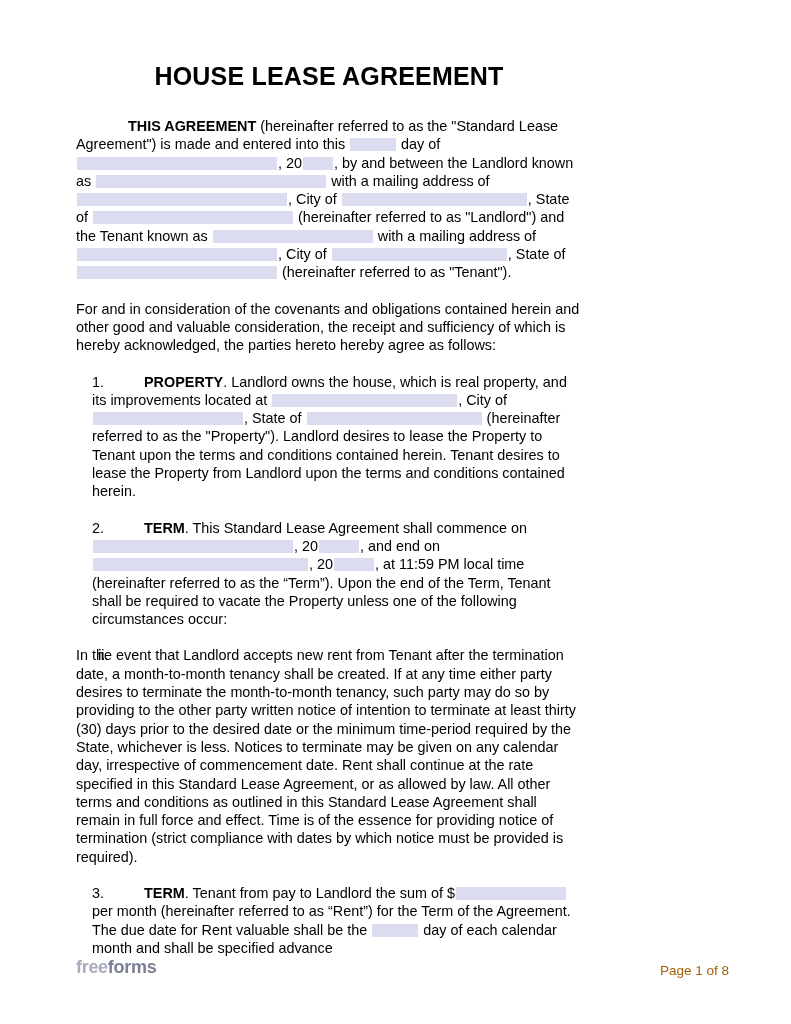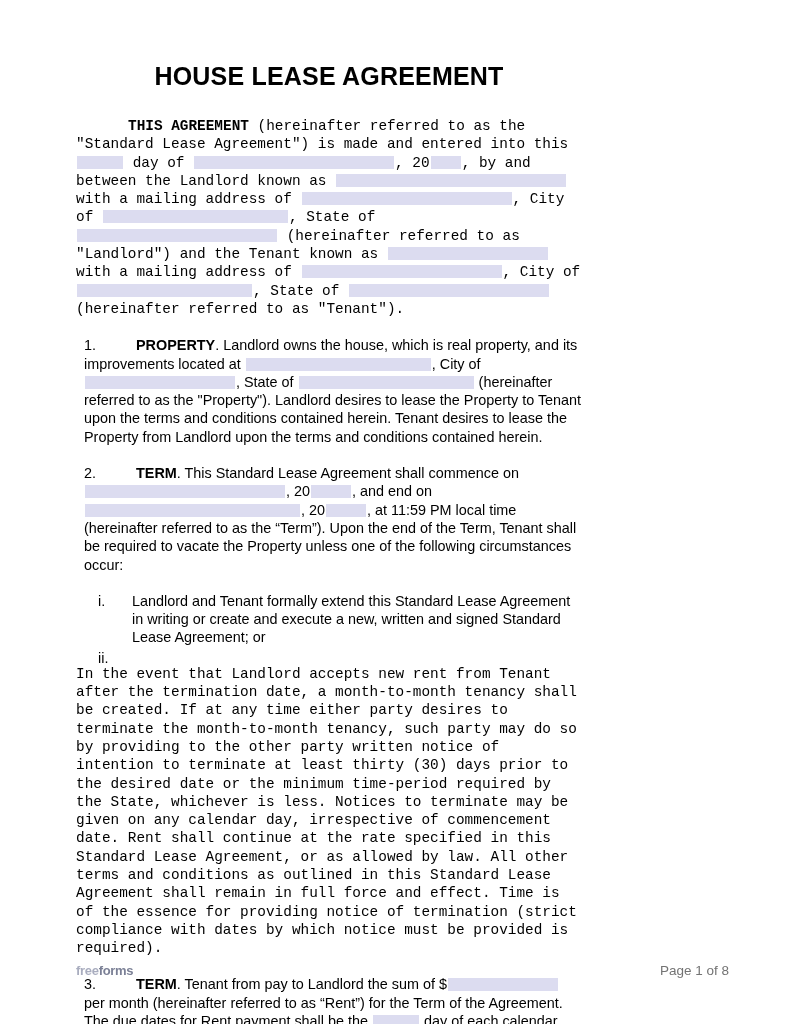--- a/index.html
+++ b/index.html
@@ -28,21 +28,20 @@
     font-size: 25px;
     font-weight: bold;
     letter-spacing: 0.2px;
     margin: 18px 0 26px 0;
   }
   p.body {
     font-size: 14.4px;
     line-height: 18.3px;
     margin: 0 0 18px 0;
     text-align: left;
-    font-family: Liberation Mono, monospace;
   }
   .indent { display: inline-block; width: 52px; }
   .b { font-weight: bold; }
   .blank {
     display: inline-block;
     background: #dcdcf0;
     border-bottom: 0px solid transparent;
     height: 13px;
     vertical-align: -2px;
     margin: 0 1px;
@@ -56,21 +55,21 @@
   .w175 { width: 175px; }
   .w185 { width: 185px; }
   .w200 { width: 200px; }
   .w210 { width: 210px; }
   .w215 { width: 215px; }
   .w230 { width: 230px; }
 
   .numbered {
     font-size: 14.4px;
     line-height: 18.3px;
-    margin: 0 0 18px 8px;
+    margin: 0 0 18px 16px;
     position: relative;
   }
   .num {
     display: inline-block;
     width: 52px;
   }
   .roman-list {
     margin: 0 0 18px 0;
     padding: 0;
     list-style: none;
@@ -92,65 +91,66 @@
   .footer {
     position: absolute;
     left: 0; right: 0;
     bottom: 46px;
     padding: 0 62px 0 76px;
     display: flex;
     justify-content: space-between;
     align-items: flex-end;
   }
   .logo {
-    font-size: 13px;
+    font-size: 18px;
     font-weight: bold;
     color: #8a8fa8;
     letter-spacing: -0.3px;
   }
   .logo .light { color: #a9adbf; font-weight: bold; }
   .logo .dark { color: #7b8096; font-weight: bold; }
   .page-num {
     font-size: 13.5px;
-    color: #737373;
+    color: #a16207;
   }
 </style>
 </head>
 <body>
 
 <div class="page">
 
   <h1 class="doc-title">HOUSE LEASE AGREEMENT</h1>
 
   <p class="body">
     <span class="indent"></span><span class="b">THIS AGREEMENT</span><span> (hereinafter referred to as the "Standard Lease Agreement") is made and entered into this </span><span class="blank w46"></span><span> day of </span><span class="blank w200"></span><span>, 20</span><span class="blank w30"></span><span>, by and between the Landlord known as </span><span class="blank w230"></span><span> with a mailing address of </span><span class="blank w210"></span><span>, City of </span><span class="blank w185"></span><span>, State of </span><span class="blank w200"></span><span> (hereinafter referred to as "Landlord") and the Tenant known as </span><span class="blank w160"></span><span> with a mailing address of </span><span class="blank w200"></span><span>, City of </span><span class="blank w175"></span><span>, State of </span><span class="blank w200"></span><span> (hereinafter referred to as "Tenant").</span>
   </p>
 
+  <p class="body">For and in consideration of the covenants and obligations contained herein and other good and valuable consideration, the receipt and sufficiency of which is hereby acknowledged, the parties hereto hereby agree as follows:</p>
 
   <p class="numbered">
     <span class="num">1.</span><span class="b">PROPERTY</span><span>. Landlord owns the house, which is real property, and its improvements located at </span><span class="blank w185"></span><span>, City of </span><span class="blank w150"></span><span>, State of </span><span class="blank w175"></span><span> (hereinafter referred to as the "Property"). Landlord desires to lease the Property to Tenant upon the terms and conditions contained herein. Tenant desires to lease the Property from Landlord upon the terms and conditions contained herein.</span>
   </p>
 
   <p class="numbered">
     <span class="num">2.</span><span class="b">TERM</span><span>. This Standard Lease Agreement shall commence on </span><span class="blank w200"></span><span>, 20</span><span class="blank w40"></span><span>, and end on </span><span class="blank w215"></span><span>, 20</span><span class="blank w40"></span><span>, at 11:59 PM local time (hereinafter referred to as the “Term”). Upon the end of the Term, Tenant shall be required to vacate the Property unless one of the following circumstances occur:</span>
   </p>
 
   <ul class="roman-list">
     <li>
-      <span class="rnum">i.</span><span>Landlord and Tenant formally extend this Standard Lease Agreement in writing or create and execute a new, written and signed Standard Lease Agreement; or</span>
+      <span class="rnum">i.</span>
     </li>
     <li>
       <span class="rnum">ii.</span>
     </li>
   </ul>
 
   <p class="body">In the event that Landlord accepts new rent from Tenant after the termination date, a month-to-month tenancy shall be created. If at any time either party desires to terminate the month-to-month tenancy, such party may do so by providing to the other party written notice of intention to terminate at least thirty (30) days prior to the desired date or the minimum time-period required by the State, whichever is less. Notices to terminate may be given on any calendar day, irrespective of commencement date. Rent shall continue at the rate specified in this Standard Lease Agreement, or as allowed by law. All other terms and conditions as outlined in this Standard Lease Agreement shall remain in full force and effect. Time is of the essence for providing notice of termination (strict compliance with dates by which notice must be provided is required).</p>
 
   <p class="numbered">
-    <span class="num">3.</span><span class="b">TERM</span><span>. Tenant from pay to Landlord the sum of $</span><span class="blank w110"></span><span> per month (hereinafter referred to as “Rent”) for the Term of the Agreement. The due dates for Rent payment shall be the </span><span class="blank w46"></span><span> day of each calendar month and shall be specified advance</span>
+    <span class="num">3.</span><span class="b">TERM</span><span>. Tenant from pay to Landlord the sum of $</span><span class="blank w110"></span><span> per month (hereinafter referred to as “Rent”) for the Term of the Agreement. The due date for Rent valuable shall be the </span><span class="blank w46"></span><span> day of each calendar month and shall be specified advance</span>
   </p>
 
 </div>
 
 <div class="footer">
   <div class="logo"><span class="light">free</span><span class="dark">forms</span></div>
   <div class="page-num">Page 1 of 8</div>
 </div>
 
 </body></html>

